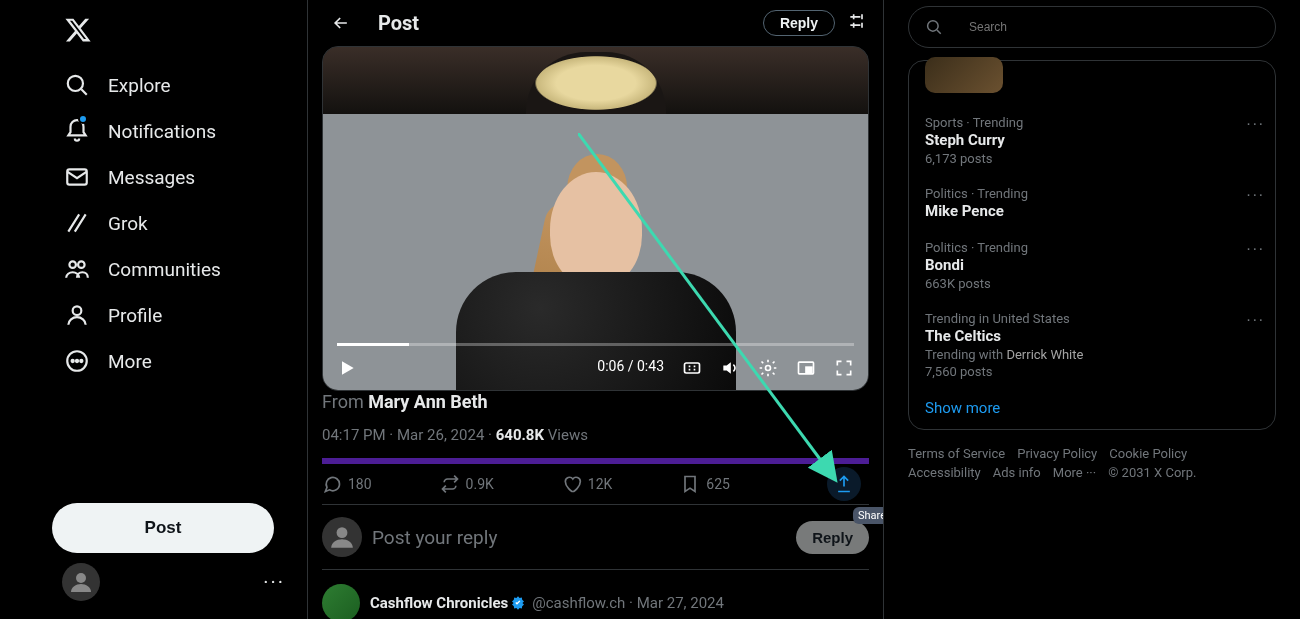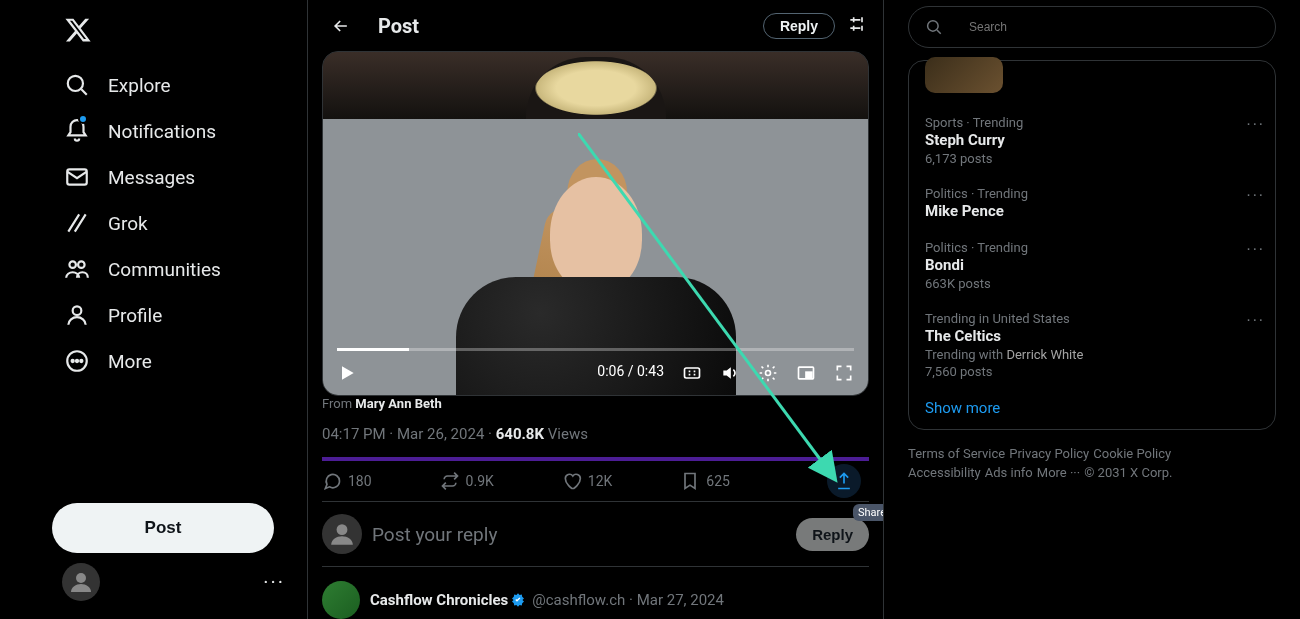--- a/index.html
+++ b/index.html
@@ -41,26 +41,26 @@
 .video-controls { position:absolute; left:0;right:0;bottom:0; padding:0 14px 8px; }
 .progress { height:3px; background:rgba(255,255,255,0.3); margin-bottom:12px;}
 .progress .bar{height:100%;width:14%;background:#fff;}
 .ctrl-row { display:flex; align-items:flex-start; gap:18px;}
 .ctrl-row .spacer{flex:1;}
 .vtxt{font-size:14px;color:#fff;}
 .vicon{cursor:pointer;}
 
 .arrow-svg { position:absolute; left:270px; top:133px; pointer-events:none; z-index:10;}
 
-.from { font-size:13px; color:#71767b; }
+.from { font-size:18px; color:#71767b; }
 .from b{color:#e7e9ea; font-weight:700;}
 .meta { font-size:15px; color:#71767b; margin-top:14px;}
 .meta b{color:#e7e9ea;}
 
-.actions { display:flex; align-items:center; border-top:4px solid #4c1d95; border-bottom:1px solid #2f3336; margin-top:14px; padding:10px 0; gap:68px; position:relative;}
+.actions { display:flex; align-items:center; border-top:6px solid #4c1d95; border-bottom:1px solid #2f3336; margin-top:14px; padding:10px 0; gap:68px; position:relative;}
 .act { display:flex; align-items:center; gap:6px; color:#71767b; font-size:14px; cursor:pointer;}
 .share-wrap{position:absolute;right:8px;}
 .share-btn{width:34px;height:34px;border-radius:50%;background:#0a1a2a;display:flex;align-items:center;justify-content:center;cursor:pointer;}
 .tooltip{position:absolute;top:40px;left:50%;transform:translateX(-50%);background:#4a5568;color:#fff;font-size:11px;padding:2px 5px;border-radius:6px;margin-left:28px;}
 
 .reply-row{display:flex;align-items:center;padding:12px 0;}
 .reply-row .av{width:40px;height:40px;border-radius:50%;background:#333;display:flex;align-items:center;justify-content:center;margin-right:10px;}
 .reply-row .input{flex:1;font-size:19px;color:#71767b;}
 .reply-row .reply-btn{background:#787a7a;color:#0f1419;font-weight:700;border:none;border-radius:9999px;padding:8px 16px;font-size:15px;cursor:pointer;}
 
@@ -76,21 +76,21 @@
 .search input{background:transparent;border:none;outline:none;color:#e7e9ea;font-size:12px;margin-left:26px;flex:1;}
 .trends-card{border:1px solid #2f3336;border-radius:16px;padding:0 16px 12px;}
 .trend-img{width:78px;height:36px;background:linear-gradient(135deg,#3b2e1a,#6b5130);border-radius:10px;margin-bottom:12px;margin-top:-4px;}
 .trend{padding:10px 0;position:relative;}
 .trend .cat{font-size:13px;color:#71767b;}
 .trend .topic{font-size:15px;font-weight:700;margin-top:1px;}
 .trend .cnt{font-size:13px;color:#71767b;margin-top:2px;}
 .trend .more{position:absolute;right:-6px;top:10px;color:#71767b;cursor:pointer;letter-spacing:2px;}
 .trend .tw{color:#a3a3a3;}
 .show-more{color:#1d9bf0;font-size:15px;padding-top:10px;cursor:pointer;}
-.footer{margin-top:16px;font-size:13px;color:#71767b;display:flex;flex-wrap:wrap;gap:4px 4px;max-width:320px;}
+.footer{margin-top:16px;font-size:13px;color:#71767b;display:flex;flex-wrap:wrap;gap:4px 12px;max-width:320px;}
 .footer span{cursor:pointer;}
 
 svg .ico{fill:currentColor;}
 </style>
 </head>
 <body>
 
 <div class="app">
   <nav class="nav">
     <div class="logo">

